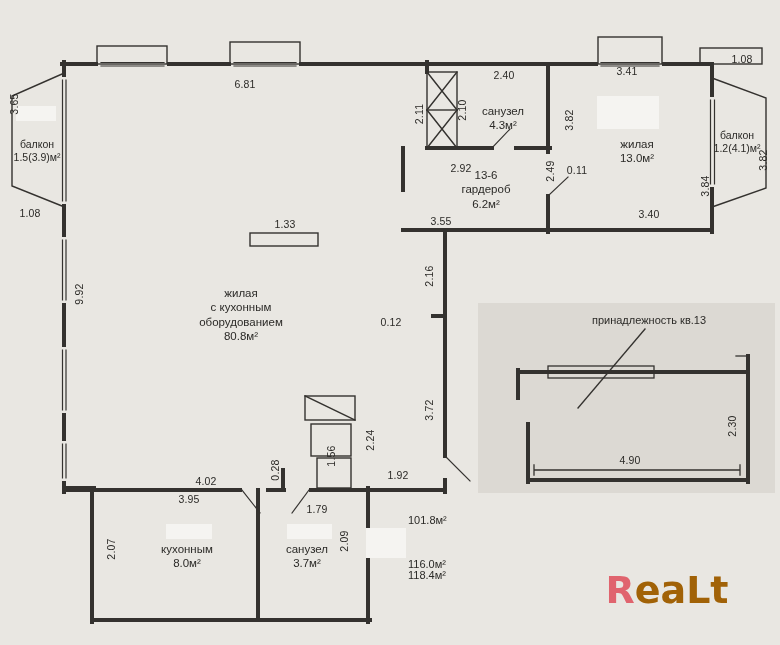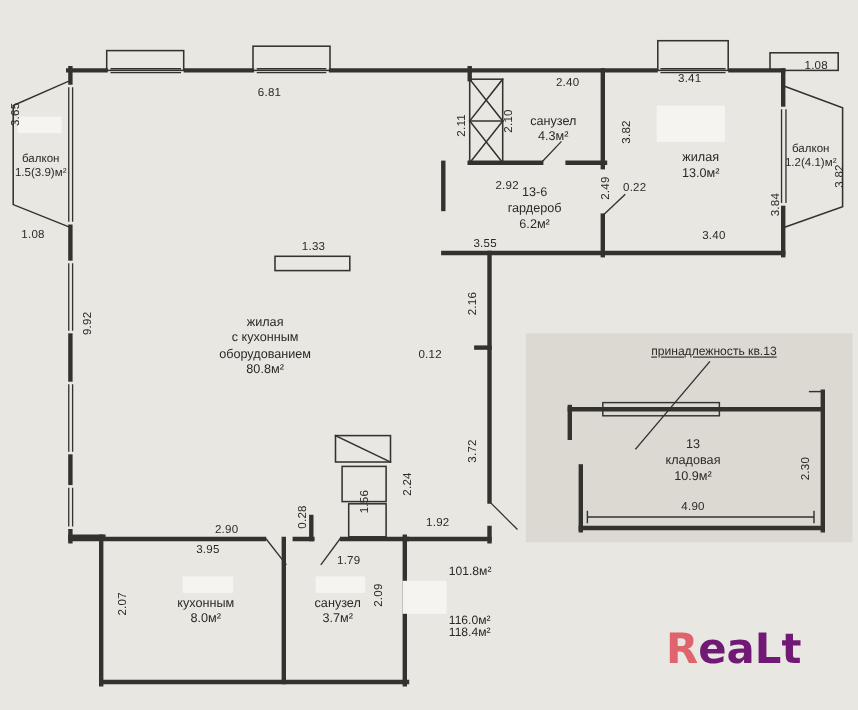--- a/index.html
+++ b/index.html
@@ -4,26 +4,26 @@
 <style>
   html,body{margin:0;padding:0}
   body{width:780px;height:645px;background:#e9e7e2;font-family:"Liberation Sans",sans-serif;position:relative;overflow:hidden;color:#2b2a27}
   .plan{position:absolute;left:0;top:0;width:780px;height:645px}
   .plan svg{position:absolute;left:0;top:0}
   .lbl{position:absolute;transform:translate(-50%,-50%);font-size:11px;text-align:center;line-height:1.25;white-space:nowrap}
   .dim{font-size:10.5px;letter-spacing:.2px}
   .vert{transform:translate(-50%,-50%) rotate(-90deg)}
   .room{font-size:11.5px}
   .bal{font-size:10.5px}
-  .inset-title{font-size:11px;text-decoration:underline}
+  .inset-title{font-size:11px;}
   .tot{position:absolute;font-size:11px;white-space:nowrap}
   .redact{position:absolute;background:#f5f4f1}
   .watermark{position:absolute;transform:translate(-50%,-50%);font-weight:bold;font-size:38px;font-family:"DejaVu Sans",sans-serif;user-select:none}
   .wm-r{color:#e0646e}
-  .wm-g{color:#701a75}
+  .wm-g{color:#a16207}
 </style>
 </head>
 <body>
 
 <div class="plan">
 
   <svg width="780" height="645" viewBox="0 0 780 645">
     <g stroke="#34322f" fill="none" stroke-linecap="square">
       <rect x="478" y="303" width="297" height="190" fill="#dcd9d3" stroke="none"></rect>
 
@@ -157,40 +157,35 @@
     <div>80.8м²</div>
   </div>
   <div class="lbl room" style="left:187px;top:556px">
     <div>кухонным</div>
     <div>8.0м²</div>
   </div>
   <div class="lbl room" style="left:307px;top:556px">
     <div>санузел</div>
     <div>3.7м²</div>
   </div>
-  <div class="lbl room" style="left:630px;top:419px">
-    <div>13</div>
-    <div>кладовая</div>
-    <div>10.9м²</div>
-  </div>
   <div class="lbl inset-title" style="left:649px;top:321px">принадлежность кв.13</div>
 
   <div class="lbl dim" style="left:245px;top:85px">6.81</div>
-  <div class="lbl dim" style="left:516px;top:76px">2.40</div>
+  <div class="lbl dim" style="left:504px;top:76px">2.40</div>
   <div class="lbl dim" style="left:627px;top:72px">3.41</div>
   <div class="lbl dim" style="left:742px;top:60px">1.08</div>
   <div class="lbl dim" style="left:461px;top:169px">2.92</div>
-  <div class="lbl dim" style="left:577px;top:171px">0.22</div>
+  <div class="lbl dim" style="left:577px;top:171px">0.11</div>
   <div class="lbl dim" style="left:30px;top:214px">1.08</div>
   <div class="lbl dim" style="left:285px;top:225px">1.33</div>
   <div class="lbl dim" style="left:441px;top:222px">3.55</div>
   <div class="lbl dim" style="left:649px;top:215px">3.40</div>
   <div class="lbl dim" style="left:391px;top:323px">0.12</div>
   <div class="lbl dim" style="left:398px;top:476px">1.92</div>
-  <div class="lbl dim" style="left:206px;top:482px">2.90</div>
+  <div class="lbl dim" style="left:206px;top:482px">4.02</div>
   <div class="lbl dim" style="left:189px;top:500px">3.95</div>
   <div class="lbl dim" style="left:317px;top:510px">1.79</div>
   <div class="lbl dim" style="left:630px;top:461px">4.90</div>
 
   <div class="lbl dim vert" style="left:15px;top:104px">3.65</div>
   <div class="lbl dim vert" style="left:420px;top:114px">2.11</div>
   <div class="lbl dim vert" style="left:463px;top:110px">2.10</div>
   <div class="lbl dim vert" style="left:570px;top:120px">3.82</div>
   <div class="lbl dim vert" style="left:551px;top:171px">2.49</div>
   <div class="lbl dim vert" style="left:706px;top:186px">3.84</div>

